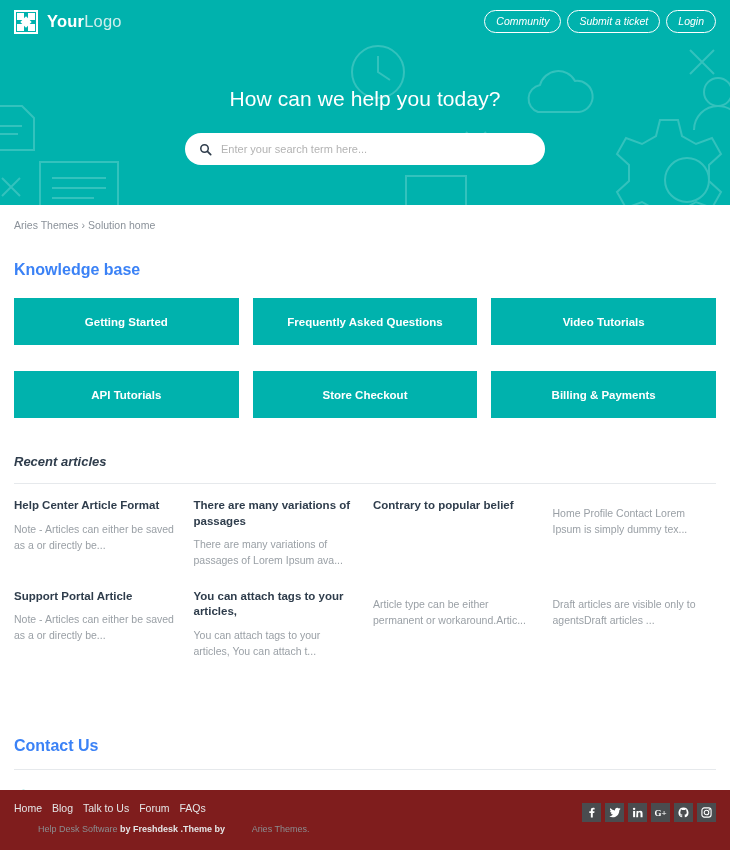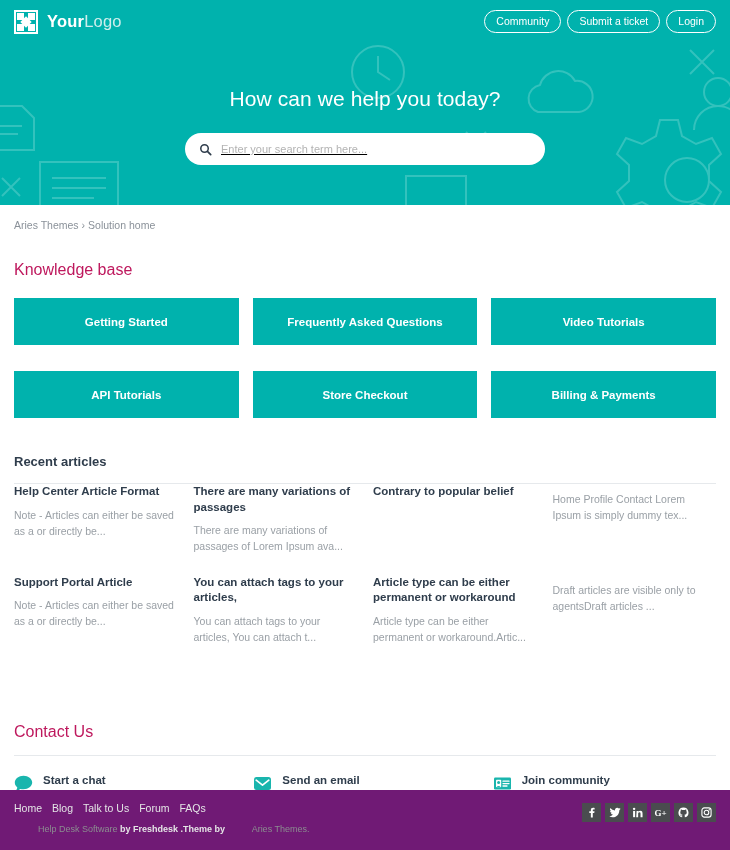--- a/index.html
+++ b/index.html
@@ -48,21 +48,21 @@
   .brand-mark span.q3 { left: 1px;  bottom: 1px; }
   .brand-mark span.q4 { right: 1px; bottom: 1px; }
   .brand-mark span.ctr {
     left: 50%; top: 50%; transform: translate(-50%,-50%) rotate(45deg);
     width: 8px; height: 8px;
   }
   .brand-text { font-size: 16.5px; color: #ffffff; letter-spacing: .2px; white-space: nowrap; }
   .brand-text b { font-weight: bold; }
   .brand-text i { font-style: normal; color: #cdeeec; }
 
-  .nav-pills { display: flex; gap: 6px; align-items: center; }
+  .nav-pills { display: flex; gap: 6px; align-items: center; font-style: italic; }
   .pill {
     border: 1px solid #ffffff;
     border-radius: 20px;
     color: #ffffff;
     font-size: 10.5px;
     padding: 5px 11px 6px;
     line-height: 1;
     white-space: nowrap;
     background: transparent;
     cursor: pointer;
@@ -76,21 +76,20 @@
     letter-spacing: .1px;
   }
   .search-wrap {
     margin: 22px auto 0;
     width: 360px; height: 32px;
     background: #ffffff;
     border-radius: 18px;
     display: flex; align-items: center;
     padding: 0 14px;
     gap: 9px;
-    text-decoration: underline;
   }
   .search-wrap svg { flex: 0 0 auto; }
   .search-input {
     border: 0; outline: 0; flex: 1 1 auto;
     font-family: "Liberation Sans", sans-serif;
     font-size: 11px; color: #4a4a4a;
     background: transparent;
   }
   .search-input::placeholder { color: #b3b3b3; }
 
@@ -99,29 +98,30 @@
   .breadcrumb {
     font-size: 10.5px;
     color: #8a9199;
     padding-top: 14px;
   }
   .breadcrumb .sep { margin: 0 3px; }
   .breadcrumb a { color: #8a9199; text-decoration: none; cursor: pointer; }
 
   h2.section-title {
     font-size: 16px;
-    color: #be185d;
-    font-weight: normal;
+    color: #3b82f6;
+    font-weight: bold;
     margin-top: 30px;
   }
   h3.sub-title {
     font-size: 13px;
     color: #2f3d4c;
     font-weight: bold;
     margin-top: 36px;
+    font-style: italic;
   }
 
   .tiles {
     display: grid;
     grid-template-columns: repeat(3, 1fr);
     gap: 26px 14px;
     margin-top: 19px;
   }
   .tile {
     background: #00b2ad;
@@ -133,21 +133,21 @@
     padding: 0 8px;
   }
 
   .hr { height: 1px; background: #e6e9ec; margin-top: 14px; }
 
   .articles {
     display: grid;
     grid-template-columns: repeat(4, 1fr);
     column-gap: 16px;
     row-gap: 20px;
-    margin-top: 0;
+    margin-top: 14px;
   }
   .article-title {
     font-size: 11.5px;
     font-weight: bold;
     color: #2f3d4c;
     line-height: 1.35;
     cursor: pointer;
   }
   .article-excerpt {
     font-size: 10.5px;
@@ -167,21 +167,21 @@
   .contact-item { display: flex; gap: 10px; align-items: flex-start; }
   .contact-icon { flex: 0 0 auto; margin-top: 1px; }
   .contact-name { font-size: 11.5px; font-weight: bold; color: #2f3d4c; cursor: pointer; }
   .contact-desc { font-size: 10.5px; color: #9aa0a6; line-height: 1.5; margin-top: 4px; }
 
   
   .footer {
     position: absolute;
     left: 0; right: 0; bottom: 0;
     height: 60px;
-    background: #701a75;
+    background: #7f1d1d;
     padding: 12px 14px 0;
     display: flex;
     justify-content: space-between;
   }
   .footer-links { display: flex; gap: 10px; }
   .footer-links a {
     color: #e4e5e6; font-size: 10.5px; text-decoration: none; cursor: pointer;
     white-space: nowrap;
   }
   .footer-credit { font-size: 9px; color: #8b8d90; margin-top: 10px; }
@@ -301,21 +301,20 @@
       </div>
       <div>
         <div class="article-title">Support Portal Article</div>
         <div class="article-excerpt">Note - Articles can either be saved as a or directly be...</div>
       </div>
       <div>
         <div class="article-title">You can attach tags to your articles,</div>
         <div class="article-excerpt">You can attach tags to your articles, You can attach t...</div>
       </div>
       <div>
-        <div class="article-title">Article type can be either permanent or workaround</div>
         <div class="article-excerpt">Article type can be either permanent or workaround.Artic...</div>
       </div>
       <div>
         <div class="article-excerpt">Draft articles are visible only to agentsDraft articles ...</div>
       </div>
     </div>
 
     <div class="contact-block">
       <h2 class="section-title" style="margin-top:0">Contact Us</h2>
       <div class="hr"></div>

